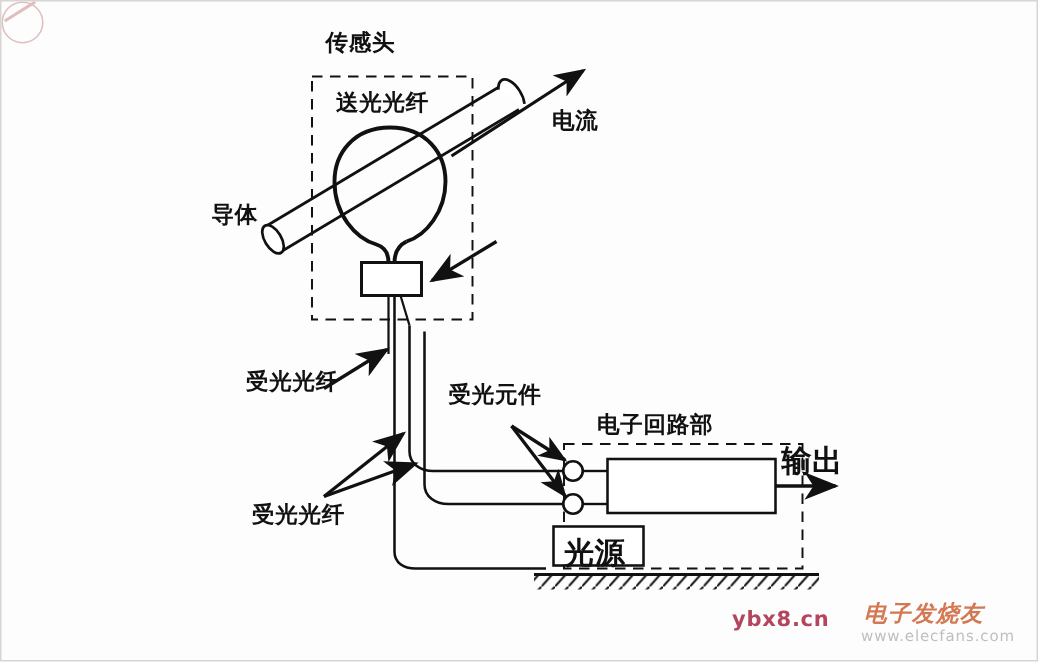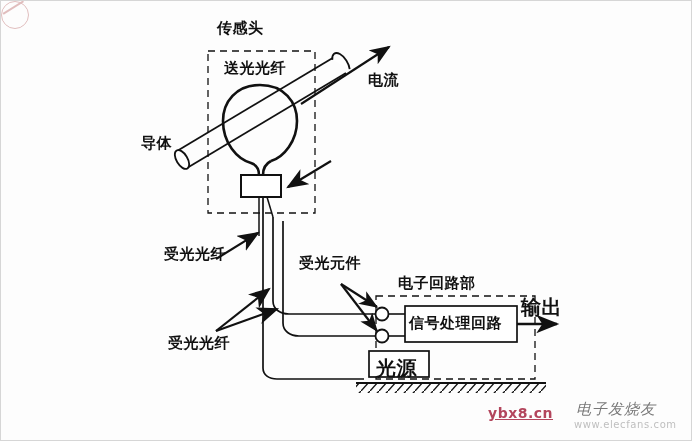--- a/index.html
+++ b/index.html
@@ -26,35 +26,35 @@
     letter-spacing:0.5px;
     font-family:"DejaVu Sans","Liberation Sans",sans-serif;
   }
   .wm{
     position:absolute;
     white-space:nowrap;
     font-family:"DejaVu Sans","Liberation Sans",sans-serif;
   }
   #wm-ybx8{
     left:487px;top:404px;
-    font-size:14px;color:#b3455c;font-weight:bold;letter-spacing:0.5px;text-decoration:underline;
+    font-size:14px;color:#b3455c;font-weight:bold;letter-spacing:0.5px;
   }
   #wm-cn-logo{
     left:545px;top:398px;width:26px;height:26px;
     border:1.5px solid #c98a8a;border-radius:50%;
     opacity:.55;
   }
   #wm-cn-logo:after{
     content:"";position:absolute;left:2px;top:12px;
     width:24px;height:1.5px;background:#c98a8a;
     transform:rotate(-32deg);transform-origin:left center;
   }
   #wm-brand{
-    left:575px;top:399px;font-size:15px;color:#404040;
-    font-weight:normal;letter-spacing:1px;opacity:.7;
+    left:575px;top:399px;font-size:15px;color:#c2410c;
+    font-weight:bold;letter-spacing:1px;opacity:.7;
     font-style:italic;
   }
   #wm-url{
     left:573px;top:418px;font-size:10px;color:#aaaaaa;letter-spacing:.6px;opacity:.75;
   }
 </style>
 </head>
 <body>
 
 <div id="page">
@@ -141,21 +141,20 @@
 
 
   <div class="lbl" style="left:163px;top:244px;font-size:15px;">受光光纤</div>
 
   <div class="lbl" style="left:167px;top:333px;font-size:15px;">受光光纤</div>
 
   <div class="lbl" style="left:298px;top:253px;font-size:15px;">受光元件</div>
 
   <div class="lbl" style="left:397px;top:273px;font-size:15px;">电子回路部</div>
 
-  <div class="lbl" style="left:408px;top:313px;font-size:15px;">信号处理回路</div>
 
   <div class="lbl" style="left:375px;top:354px;font-size:20px;">光源</div>
 
   <div class="lbl" style="left:520px;top:293px;font-size:20px;font-family:Liberation Mono, monospace;">输出</div>
 
   <div class="wm" id="wm-ybx8">ybx8.cn</div>
   <div id="wm-cn-logo"></div>
   <div class="wm" id="wm-brand">电子发烧友</div>
   <div class="wm" id="wm-url">www.elecfans.com</div>
 

